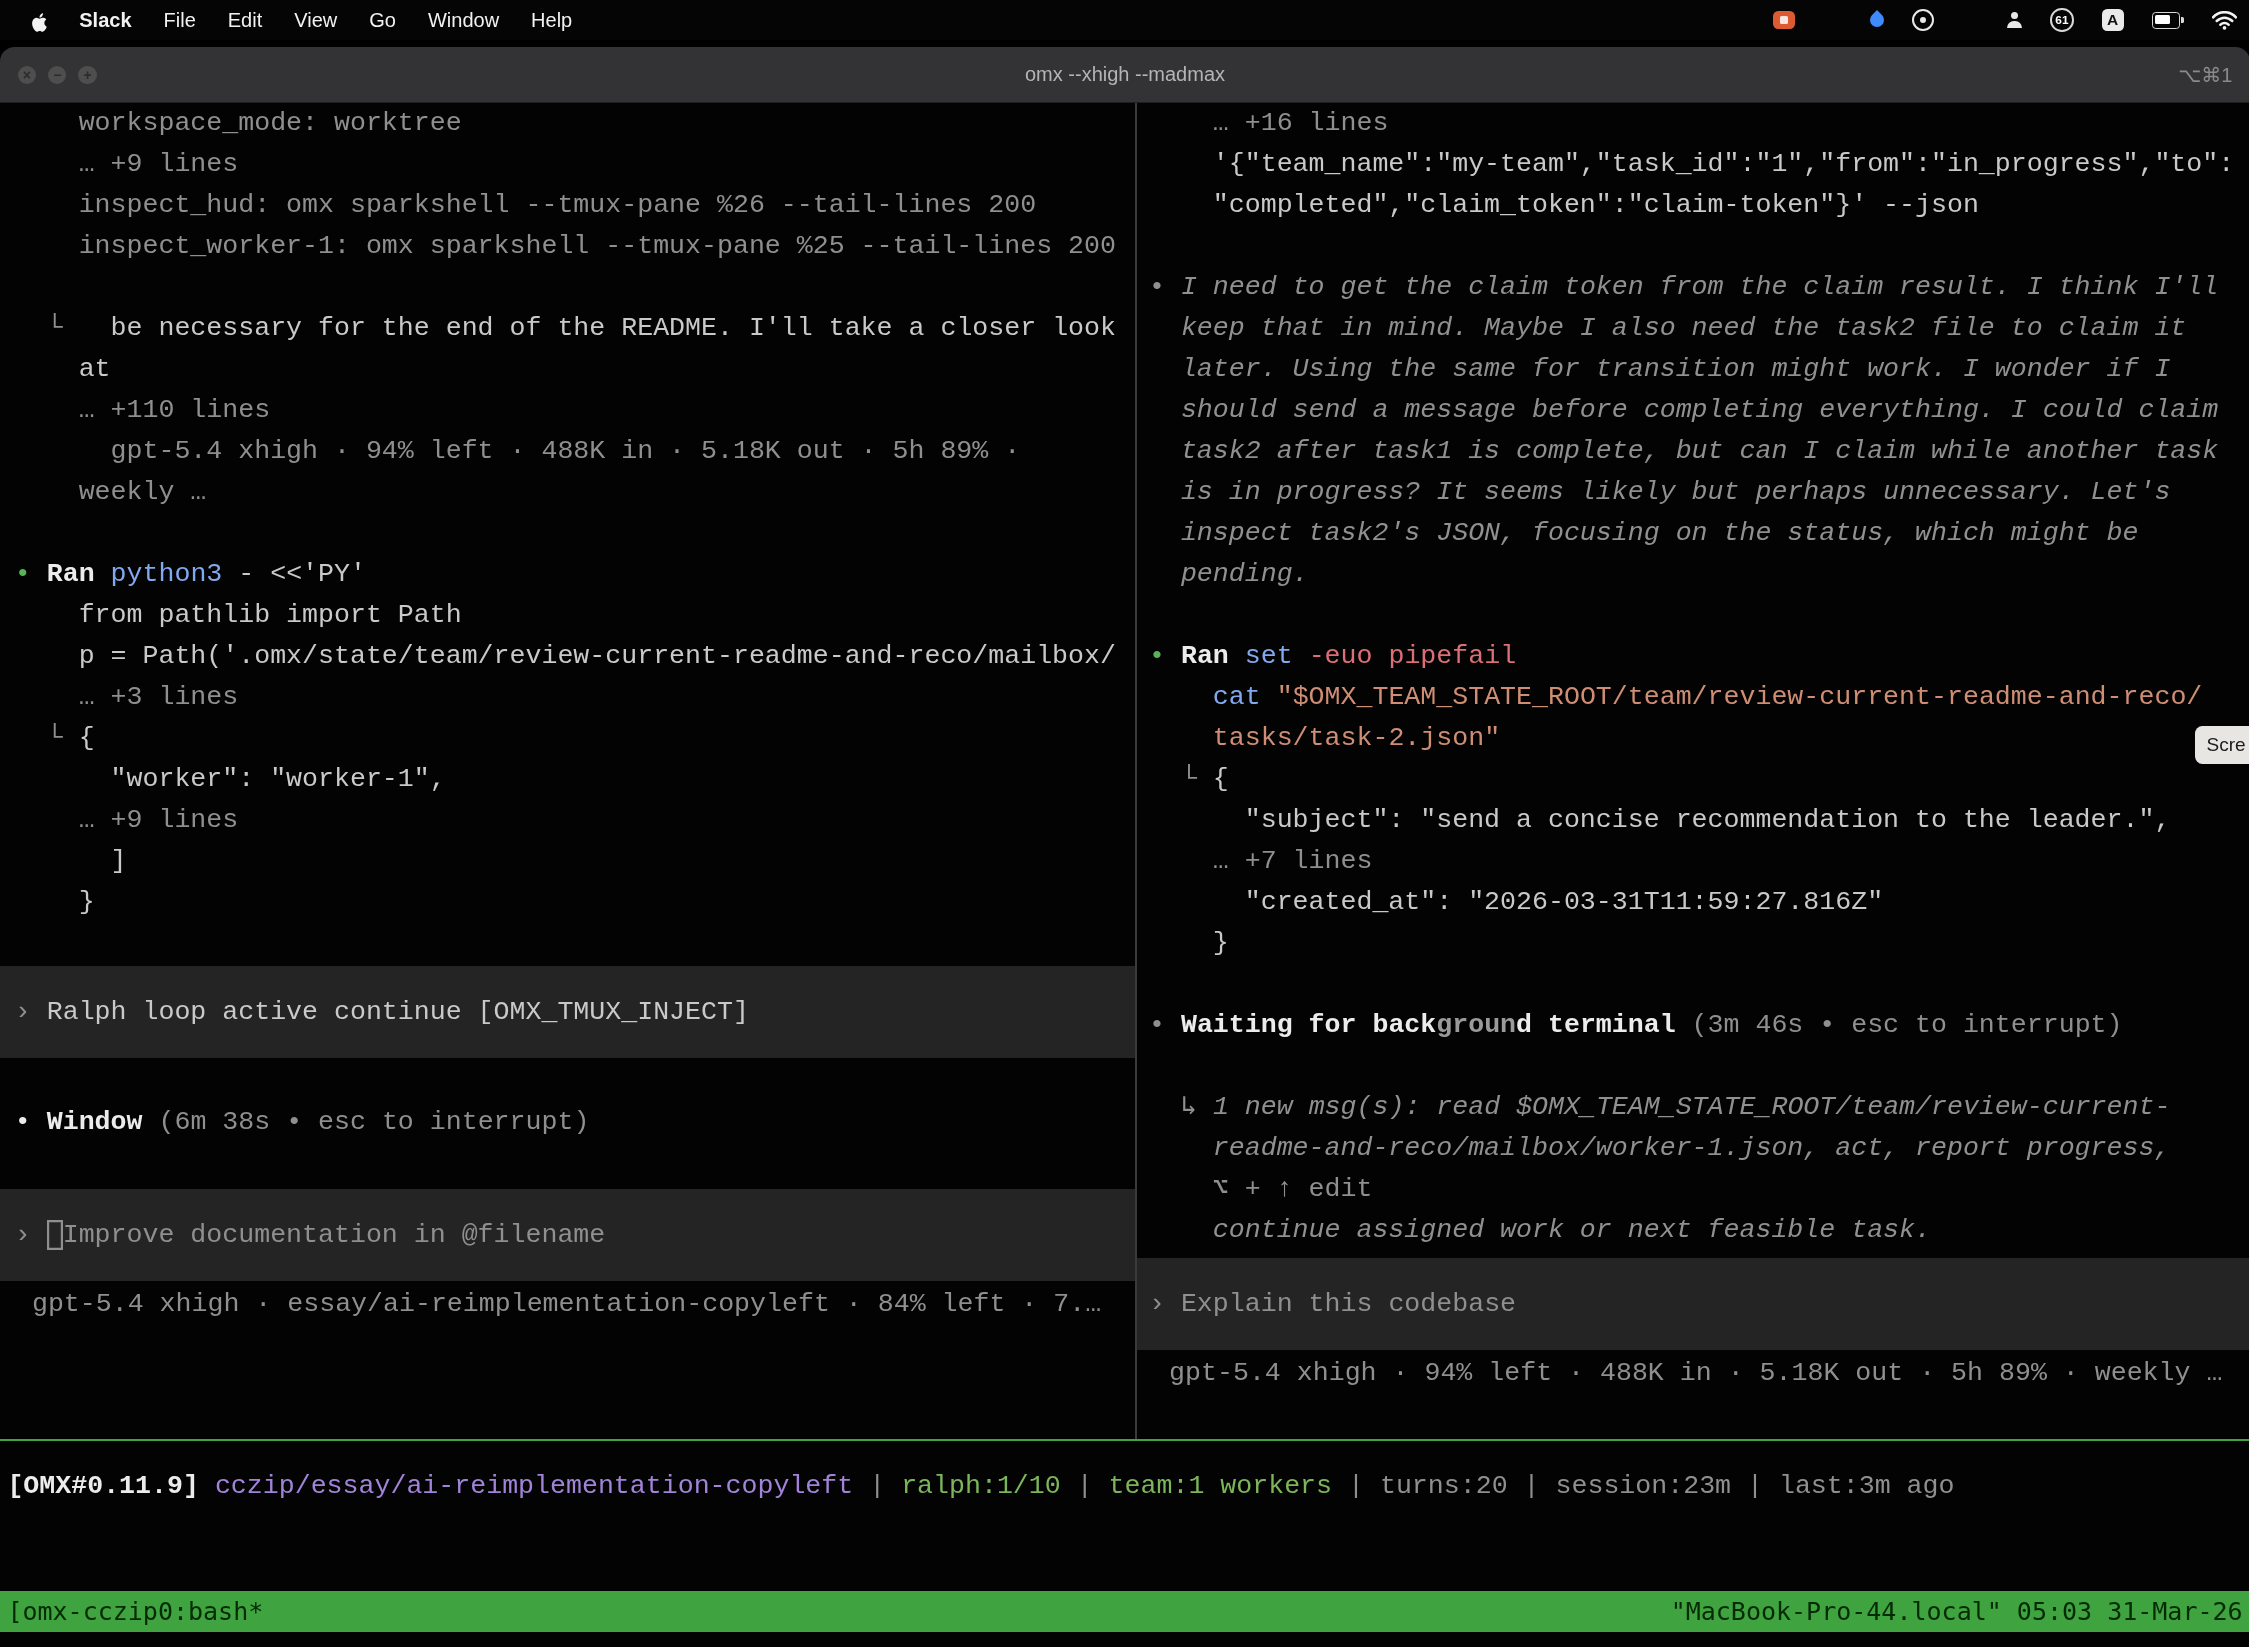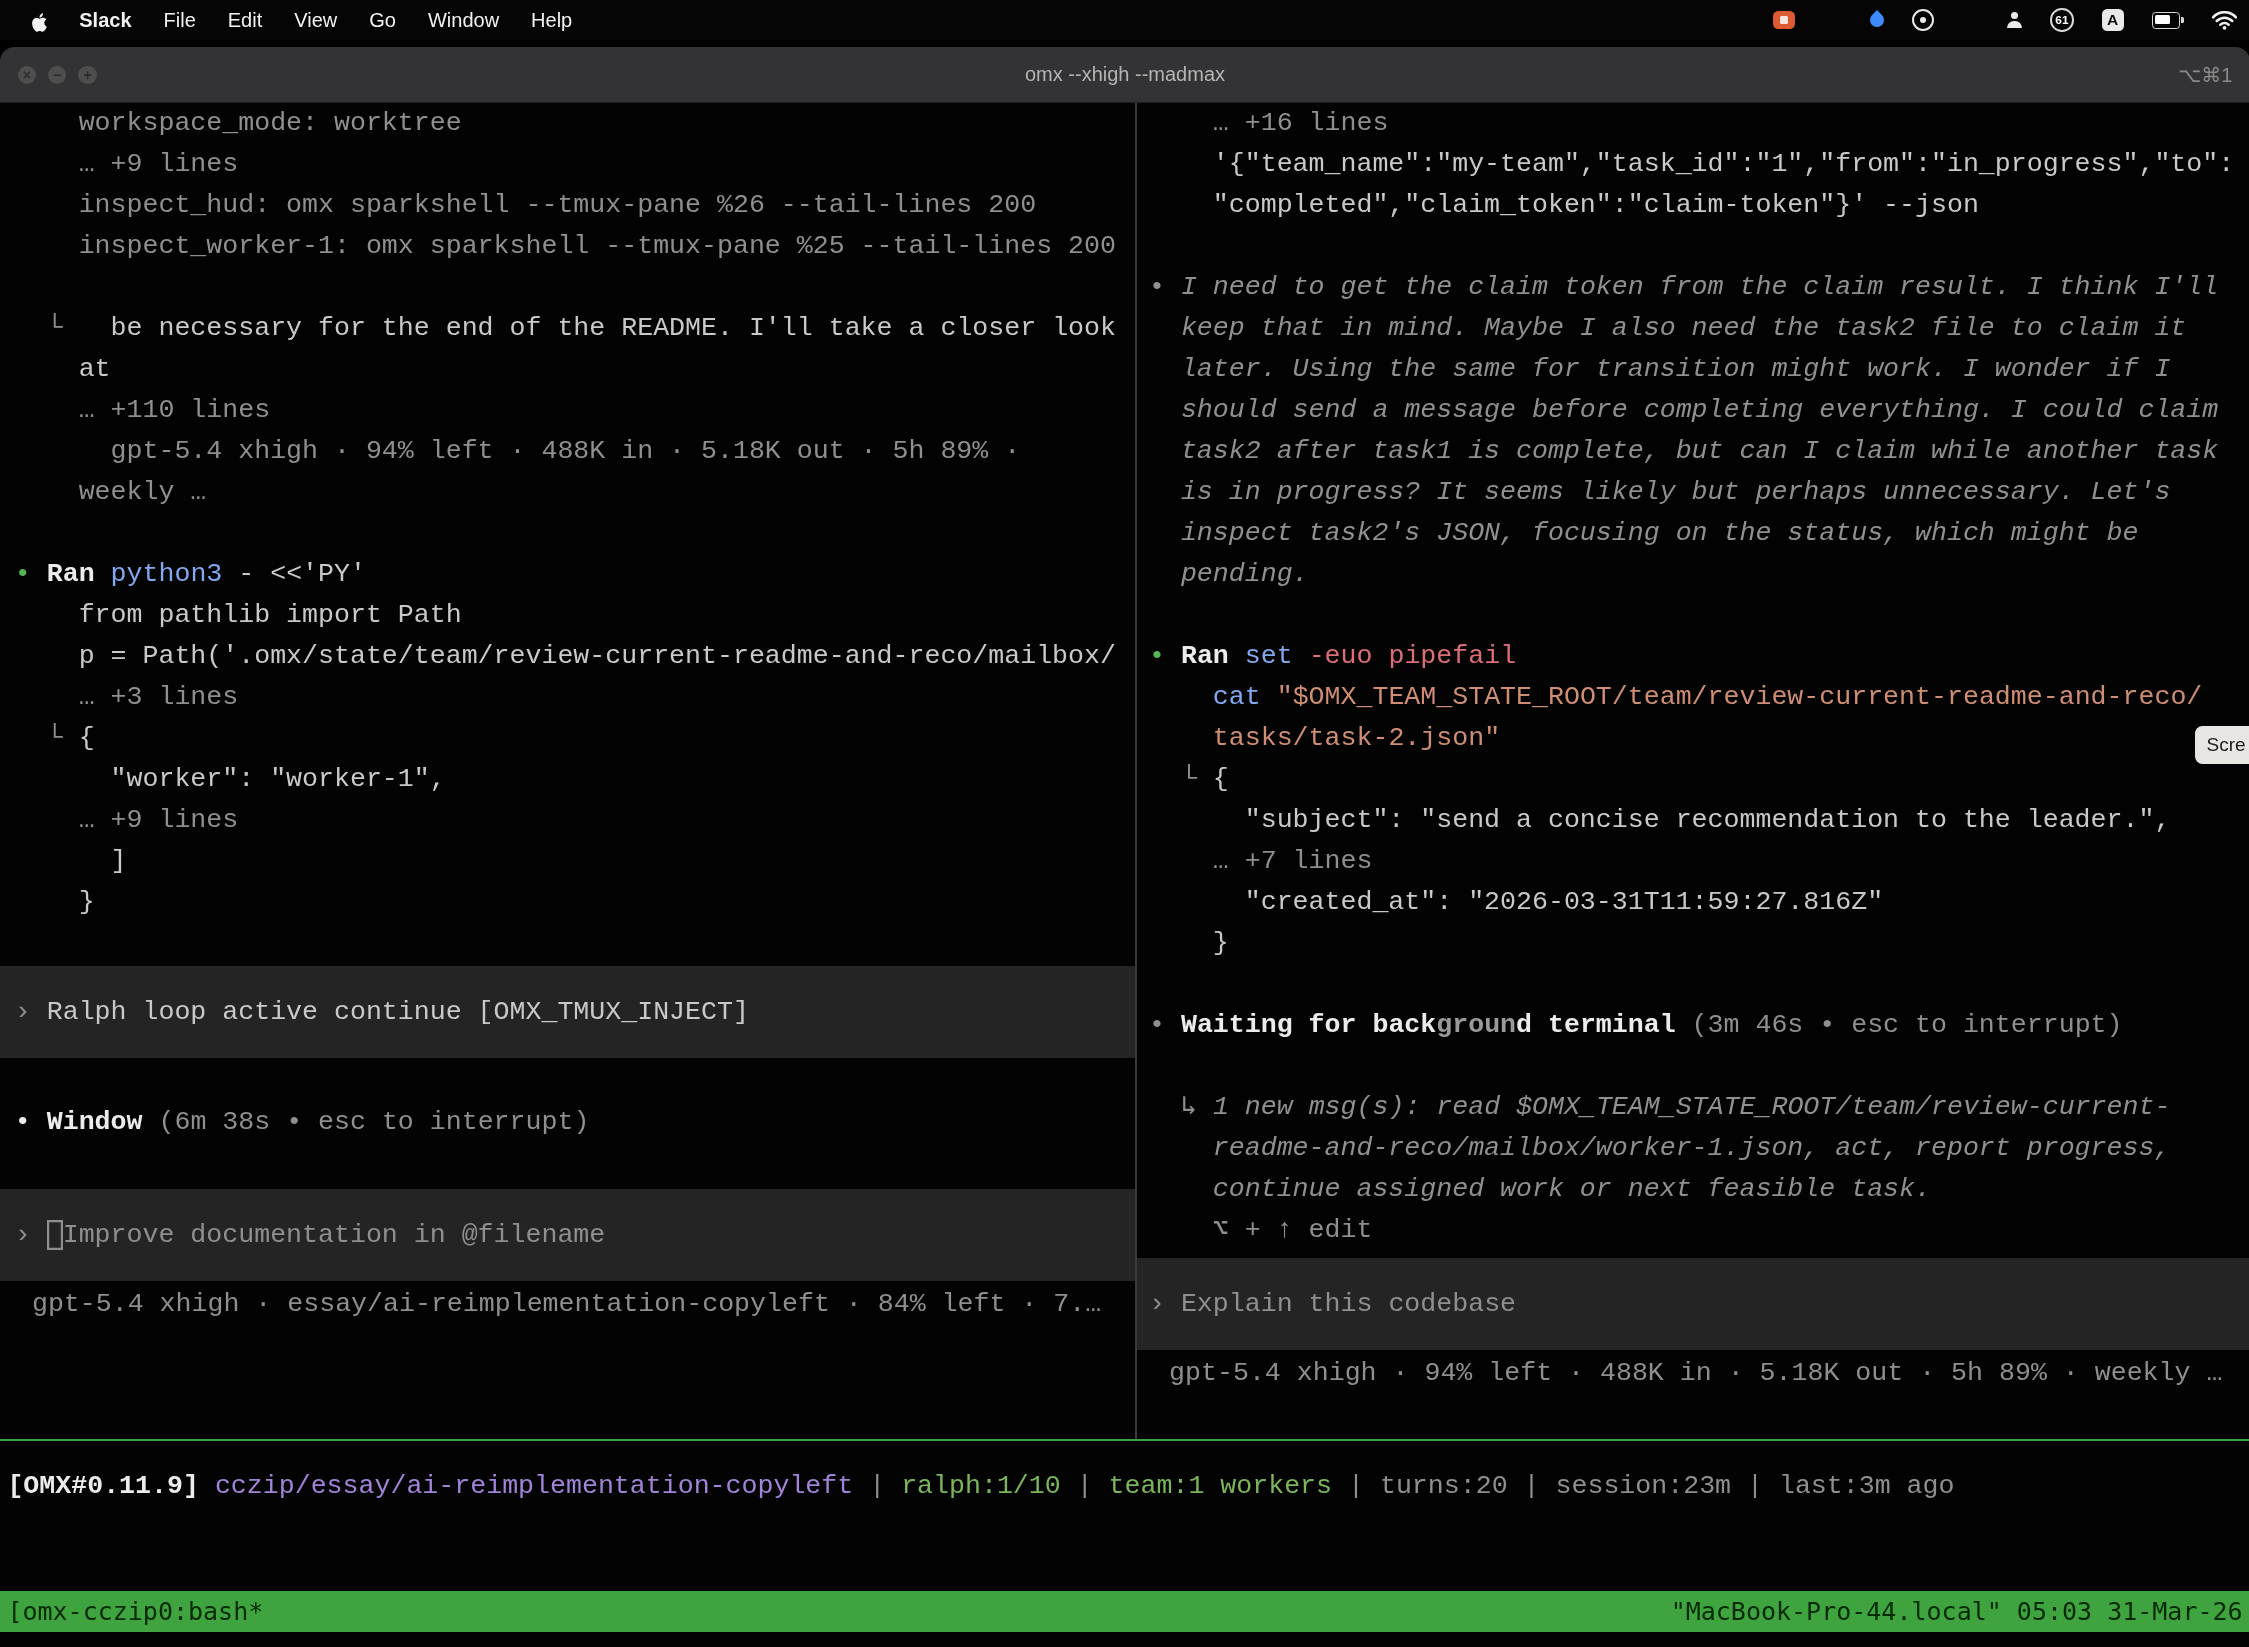--- a/index.html
+++ b/index.html
@@ -208,22 +208,22 @@
           <div class="tl"><span class="d">  └ </span><span>{</span></div>
           <div class="tl"><span>      "subject": "send a concise recommendation to the leader.",</span></div>
           <div class="tl"><span class="d">    … +7 lines</span></div>
           <div class="tl"><span>      "created_at": "2026-03-31T11:59:27.816Z"</span></div>
           <div class="tl"><span>    }</span></div>
           <div class="tl"> </div>
           <div class="tl"><span class="d">•</span><span> </span><span class="b">Waiting for back</span><span class="bg2">groun</span><span class="b">d terminal</span><span class="d"> (3m 46s • esc to interrupt)</span></div>
           <div class="tl"> </div>
           <div class="tl"><span class="d">  ↳ </span><span class="i">1 new msg(s): read $OMX_TEAM_STATE_ROOT/team/review-current-</span></div>
           <div class="tl"><span class="i">    readme-and-reco/mailbox/worker-1.json, act, report progress,</span></div>
+          <div class="tl"><span class="d">    ⌥ + ↑ edit</span></div>
           <div class="tl"><span class="i">    continue assigned work or next feasible task.</span></div>
-          <div class="tl"><span class="d">    ⌥ + ↑ edit</span></div>
         </div>
       <div class="band" id="right-prompt" style="margin-top:7px">
           <div class="tl"><span class="d">›</span><span class="d"> Explain this codebase</span></div>
         </div>
       <div class="lines" id="right-footer" style="margin-top:3px;padding-left:0">
           <div class="tl"><span class="d">  gpt-5.4 xhigh · 94% left · 488K in · 5.18K out · 5h 89% · weekly …</span></div>
         </div>
     </div>
   </div>
 

